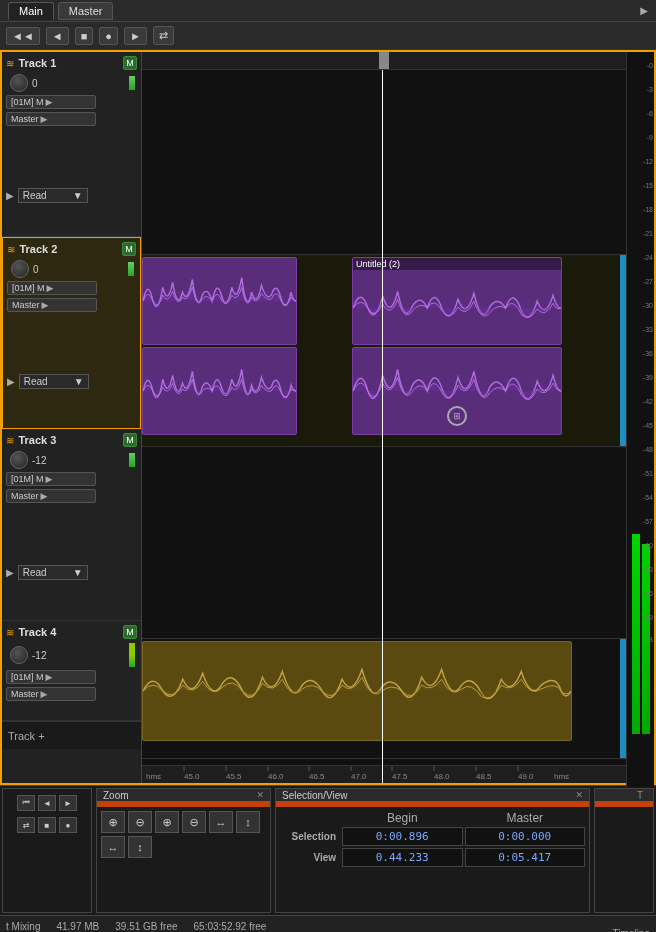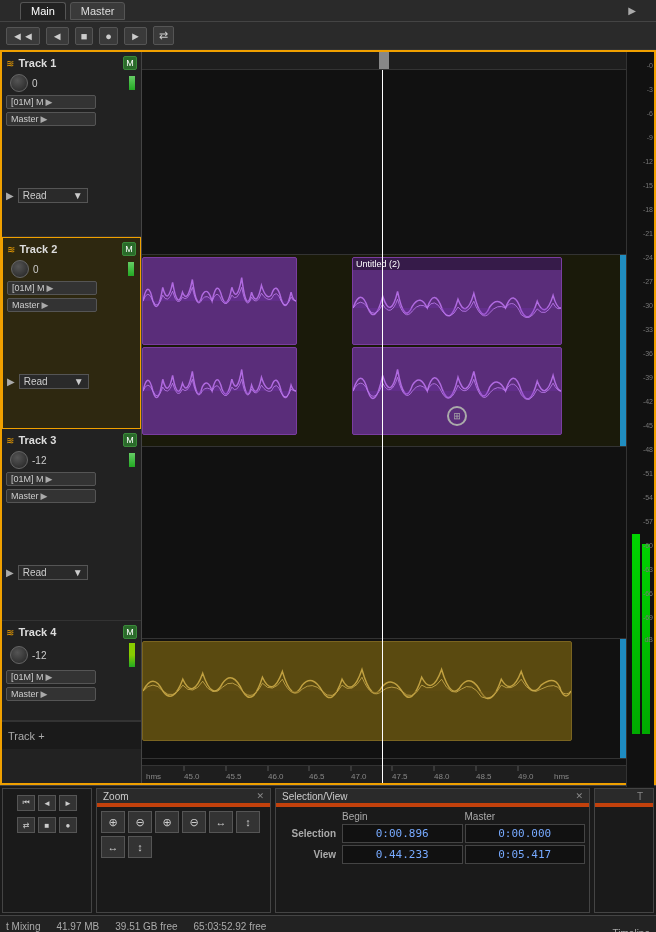--- a/index.html
+++ b/index.html
@@ -13,21 +13,21 @@
       overflow: hidden;
     }
 
     
     .top-bar {
       display: flex;
       align-items: center;
       background: #2a2a2a;
       border-bottom: 1px solid #444;
       height: 22px;
-      padding: 0 20px;
+      padding: 0 8px;
     }
     .tab {
       padding: 2px 10px;
       background: #3a3a3a;
       border: 1px solid #555;
       border-radius: 3px 3px 0 0;
       color: #ddd;
       font-size: 11px;
       margin-right: 4px;
       cursor: pointer;
@@ -302,21 +302,21 @@
       margin: 2px;
       display: flex;
       flex-direction: column;
     }
     .panel-header {
       background: #2a2a2a;
       padding: 1px 6px;
       display: flex;
       align-items: center;
       justify-content: space-between;
-      border-bottom: 4px solid #c2410c;
+      border-bottom: 6px solid #c2410c;
       height: 18px;
     }
     .panel-title {
       font-size: 10px;
       color: #ccc;
     }
     .panel-close {
       font-size: 9px;
       color: #888;
       cursor: pointer;
@@ -397,23 +397,23 @@
     .sel-value {
       background: #111;
       border: 1px solid #444;
       color: #7af;
       font-family: monospace;
       font-size: 11px;
       padding: 2px 4px;
       text-align: center;
     }
     .sel-header {
-      font-size: 10px;
+      font-size: 12px;
       color: #aaa;
-      text-align: left;
+      text-align: center;
     }
 
     .extra-panel {
       width: 60px;
       background: #1a1a1a;
     }
 
     
     .status-bar {
       height: 22px;

